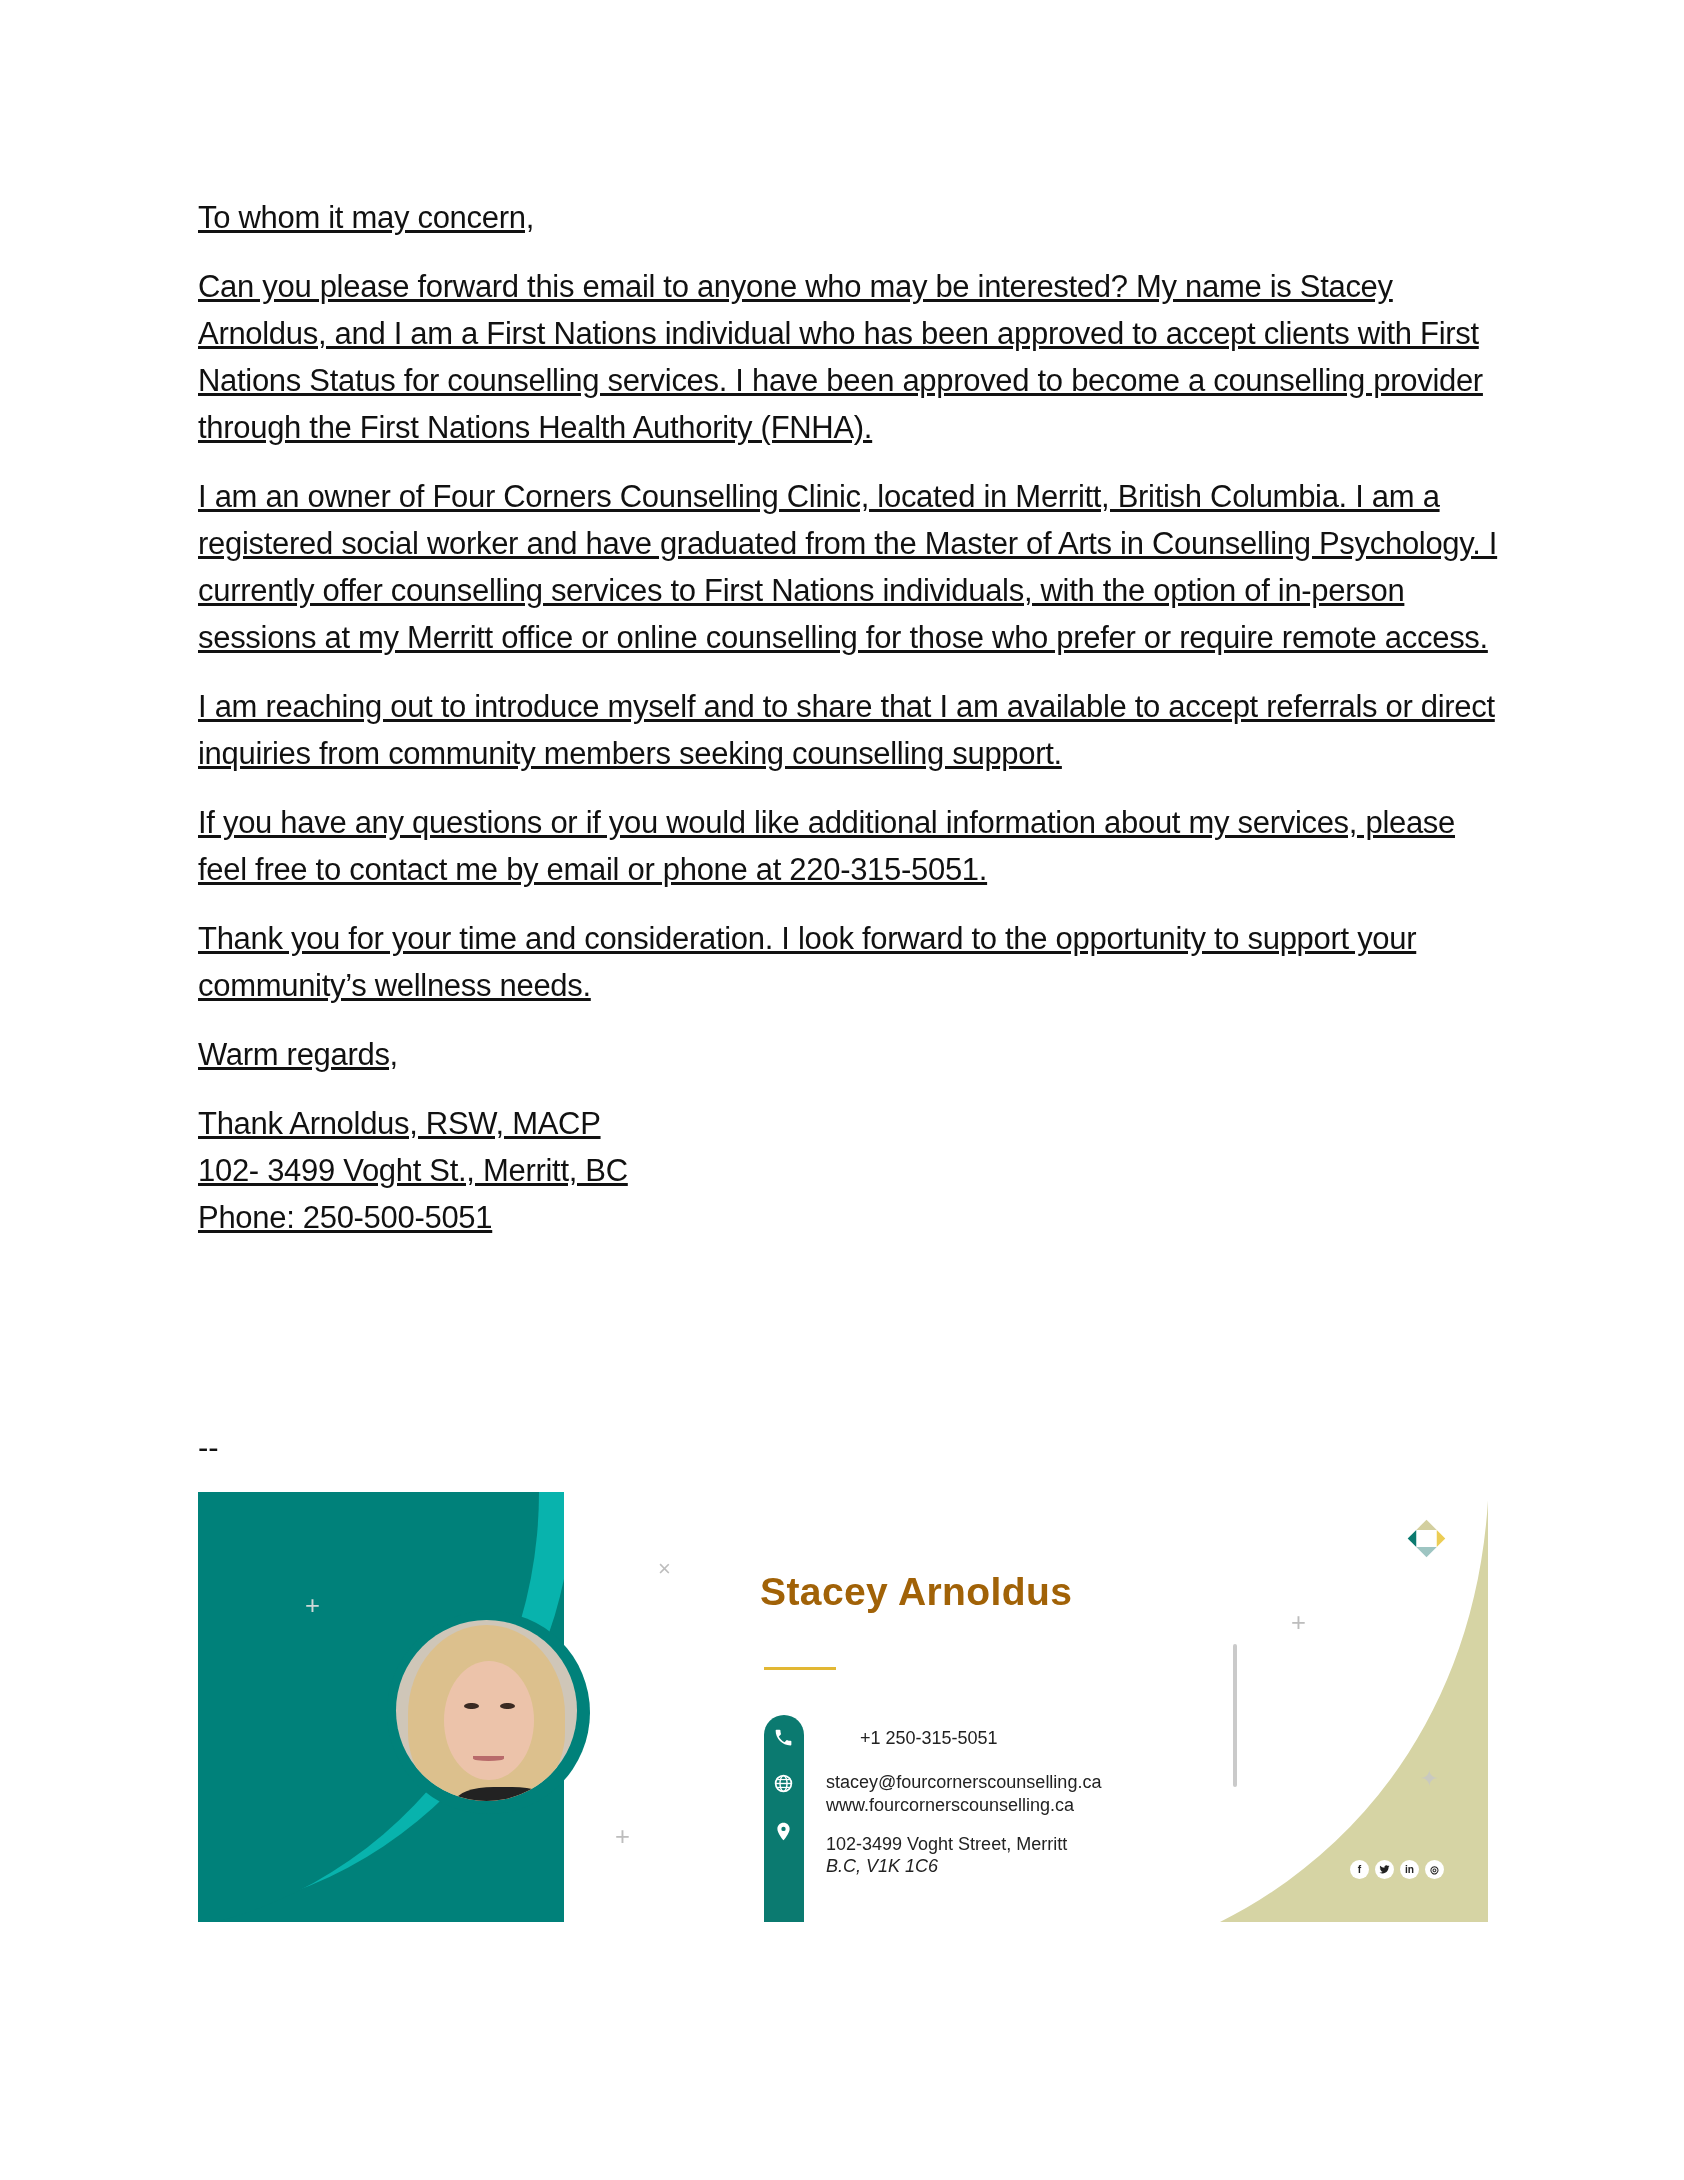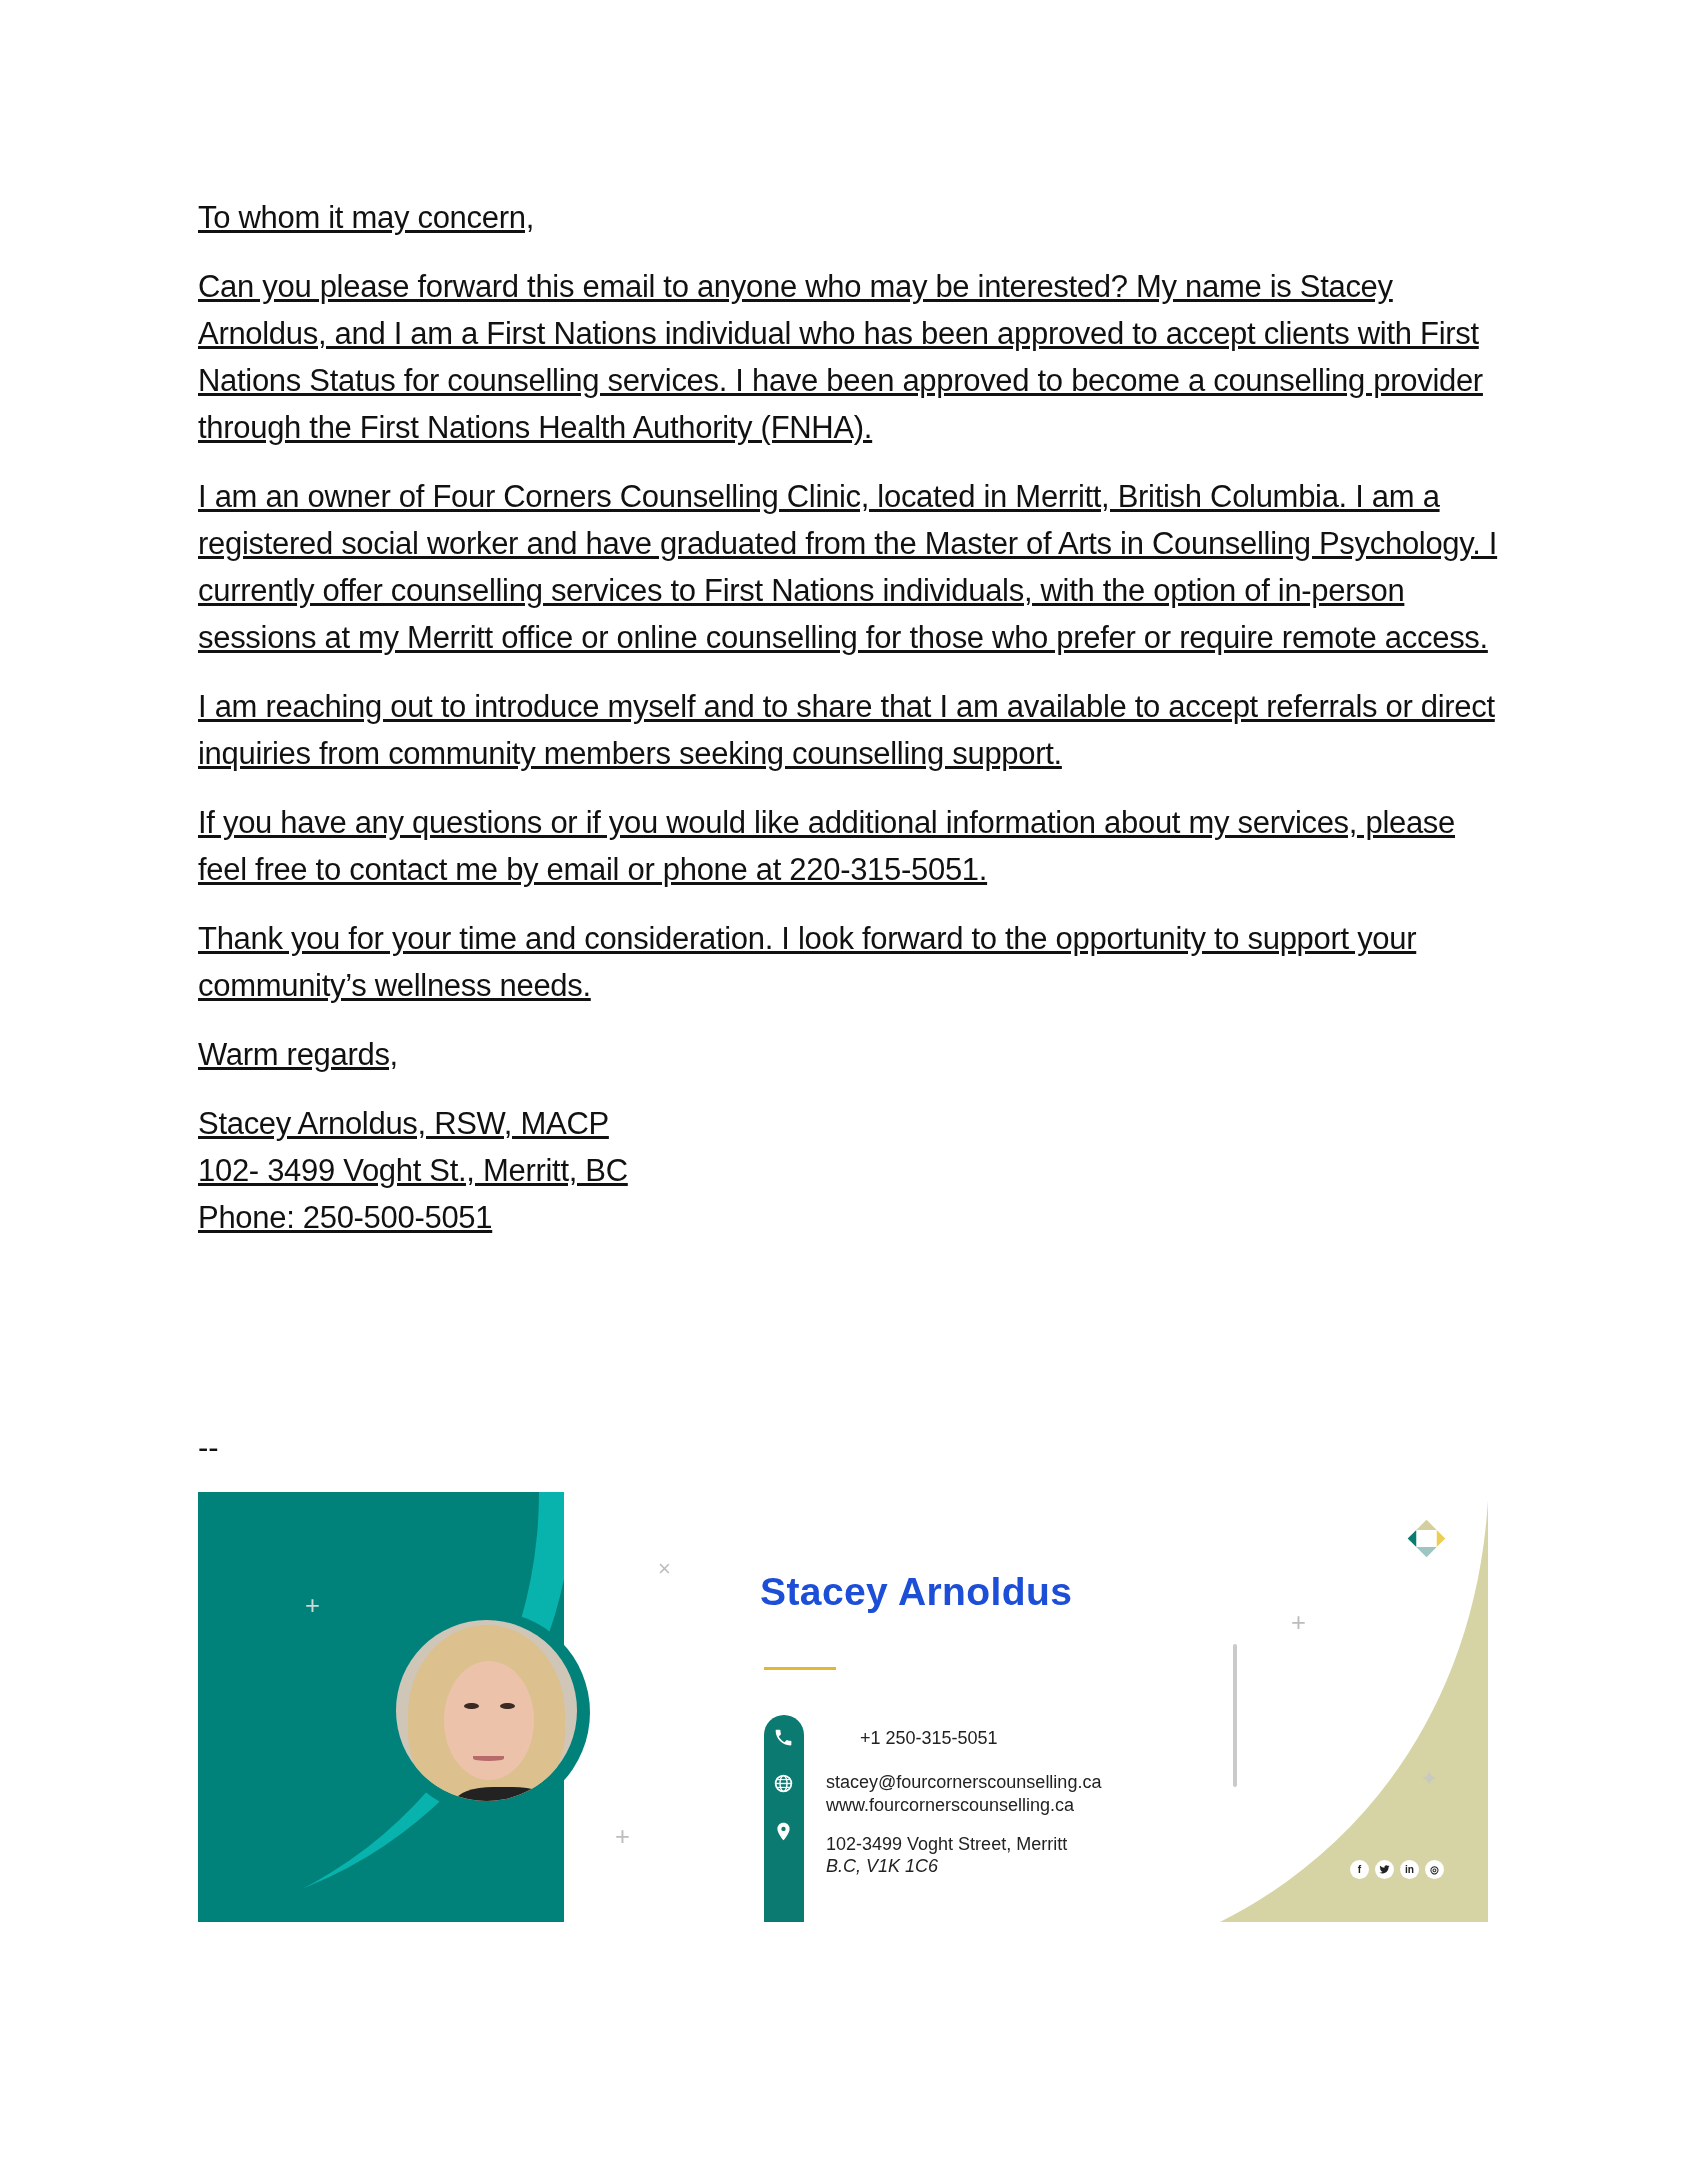--- a/index.html
+++ b/index.html
@@ -25,21 +25,21 @@
   .photo .hair { position: absolute; left: 12px; top: 5.1px; width: 157px; height: 179px; border-radius: 50% 50% 40% 40%;
                  background: #dcc08d; }
   .photo .face { position: absolute; left: 48px; top: 41px; width: 90px; height: 119px; border-radius: 50%;
                  background: #ecc3aa; }
   .photo .eye { position: absolute; top: 83px; width: 15.3px; height: 6.8px; border-radius: 50%; background: #3a2a22; }
   .photo .mouth { position: absolute; left: 77px; top: 136px; width: 31px; height: 5.1px; border-radius: 0 0 50% 50%; background: #b86a6a; }
   .photo .shirt { position: absolute; left: 60px; top: 167px; width: 94px; height: 34px; background: #222; border-radius: 40% 40% 0 0; }
 
   .deco { position: absolute; color: #bdbdbd; font-size: 25.6px; line-height: 1; }
 
-  .name { position: absolute; left: 562px; top: 78px; font-size: 39px; font-weight: bold; letter-spacing: 0.4px; color: #1d4ed8; }
+  .name { position: absolute; left: 562px; top: 78px; font-size: 39px; font-weight: bold; letter-spacing: 0.4px; color: #a16207; }
   .gold-rule { position: absolute; left: 566px; top: 175px; width: 72px; height: 3.4px; background: #e2b733; }
   .icon-bar { position: absolute; left: 566px; top: 223px; width: 40px; height: 207px; background: #0b7a70;
               border-radius: 20.4px 20.4px 0 0; }
   .icon-bar .ic { position: absolute; left: 9.4px; width: 21px; height: 21px; }
   .contact { position: absolute; left: 628px; font-size: 18px; line-height: 22px; color: #222; }
 
   .divider { position: absolute; left: 1035px; top: 152px; width: 4.3px; height: 143px; background: #cacaca; border-radius: 2.6px; }
   .khaki { position: absolute; left: 1022px; top: 0; width: 268px; height: 430px; }
   .logo { position: absolute; left: 1208px; top: 25.6px; width: 41px; height: 41px; }
   .social { position: absolute; left: 1152px; top: 368px; display: flex; gap: 6px; }
@@ -51,21 +51,21 @@
 
 <div class="letter">
   <p>To whom it may concern,</p>
   <p>Can you please forward this email to anyone who may be interested? My name is Stacey Arnoldus, and I am a First Nations individual who has been approved to accept clients with First Nations Status for counselling services. I have been approved to become a counselling provider through the First Nations Health Authority (FNHA).</p>
   <p>I am an owner of Four Corners Counselling Clinic, located in Merritt, British Columbia. I am a registered social worker and have graduated from the Master of Arts in Counselling Psychology. I currently offer counselling services to First Nations individuals, with the option of in-person sessions at my Merritt office or online counselling for those who prefer or require remote access.</p>
   <p>I am reaching out to introduce myself and to share that I am available to accept referrals or direct inquiries from community members seeking counselling support.</p>
   <p>If you have any questions or if you would like additional information about my services, please feel free to contact me by email or phone at 220-315-5051.</p>
   <p>Thank you for your time and consideration. I look forward to the opportunity to support your community’s wellness needs.</p>
   <p>Warm regards,</p>
   <div class="sig-lines">
-    <p>Stacey Arnoldus, RSW, MACP</p>
+    <p>Thank Arnoldus, RSW, MACP</p>
     <p>102- 3499 Voght St., Merritt, BC</p>
     <p>Phone: 250-500-5051</p>
   </div>
 </div>
 
 <div class="dashes">--</div>
 
 <div class="card">
 
   <div class="teal-block">

